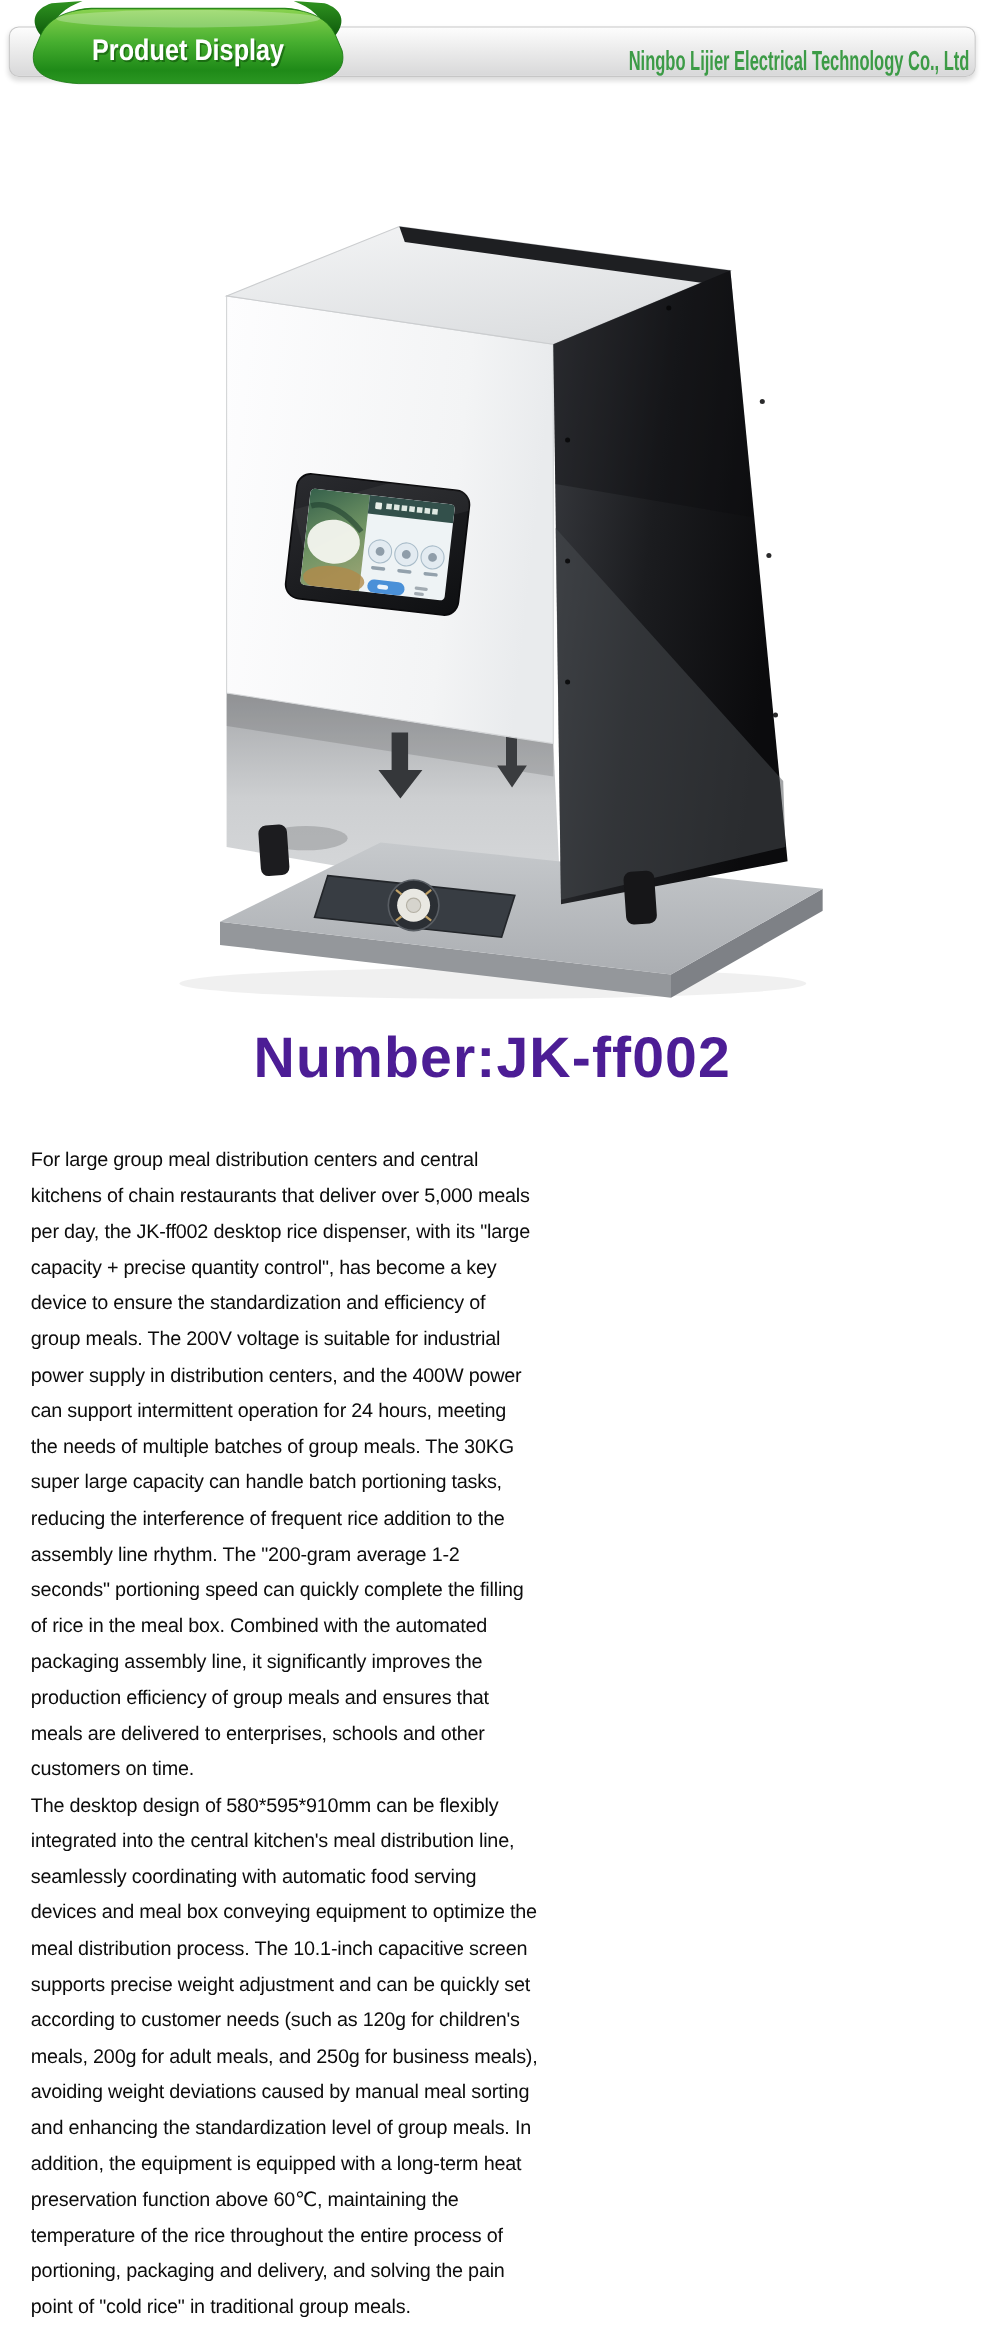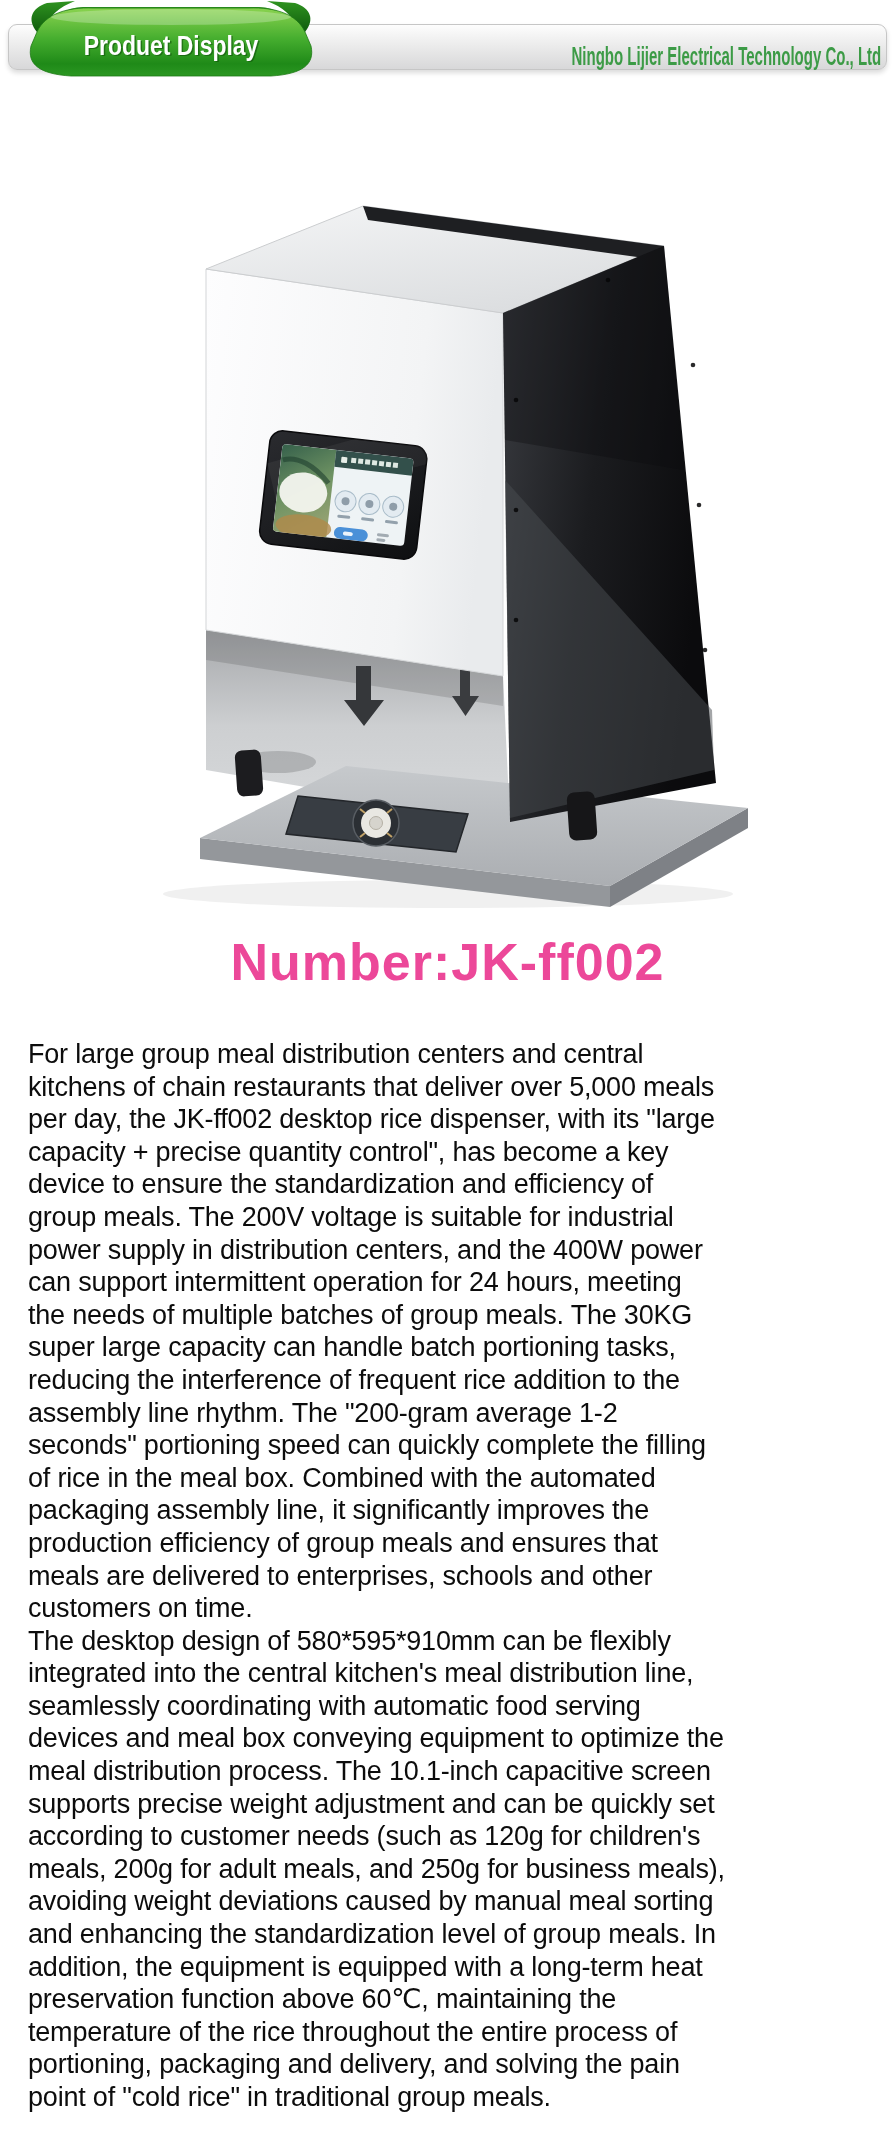--- a/index.html
+++ b/index.html
@@ -54,29 +54,29 @@
   
   .product-title{
     position:absolute;
     left:0; top:932px;
     width:895px;
     margin:0;
     text-align:center;
     font-size:52px;
     line-height:60px;
     font-weight:bold;
-    color:#ec4899;
+    color:#4c1d95;
     letter-spacing:1px;
   }
   
   .description{
     position:absolute;
     left:28px; top:1038px;
     width:857px;
-    font-size:27px;
+    font-size:18px;
     line-height:32.6px;
     color:#0c0c0c;
     letter-spacing:-0.2px;
   }
   .description p{
     margin:0;
     white-space:pre-line;
   }
 </style>
 </head>

